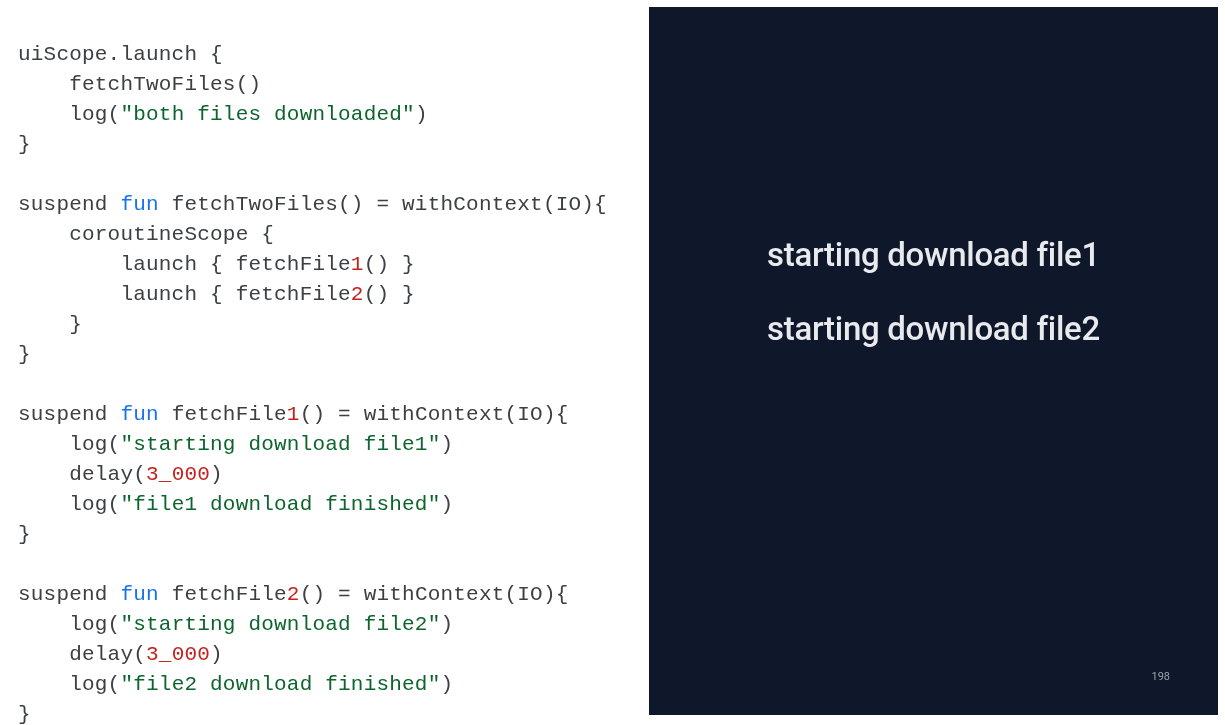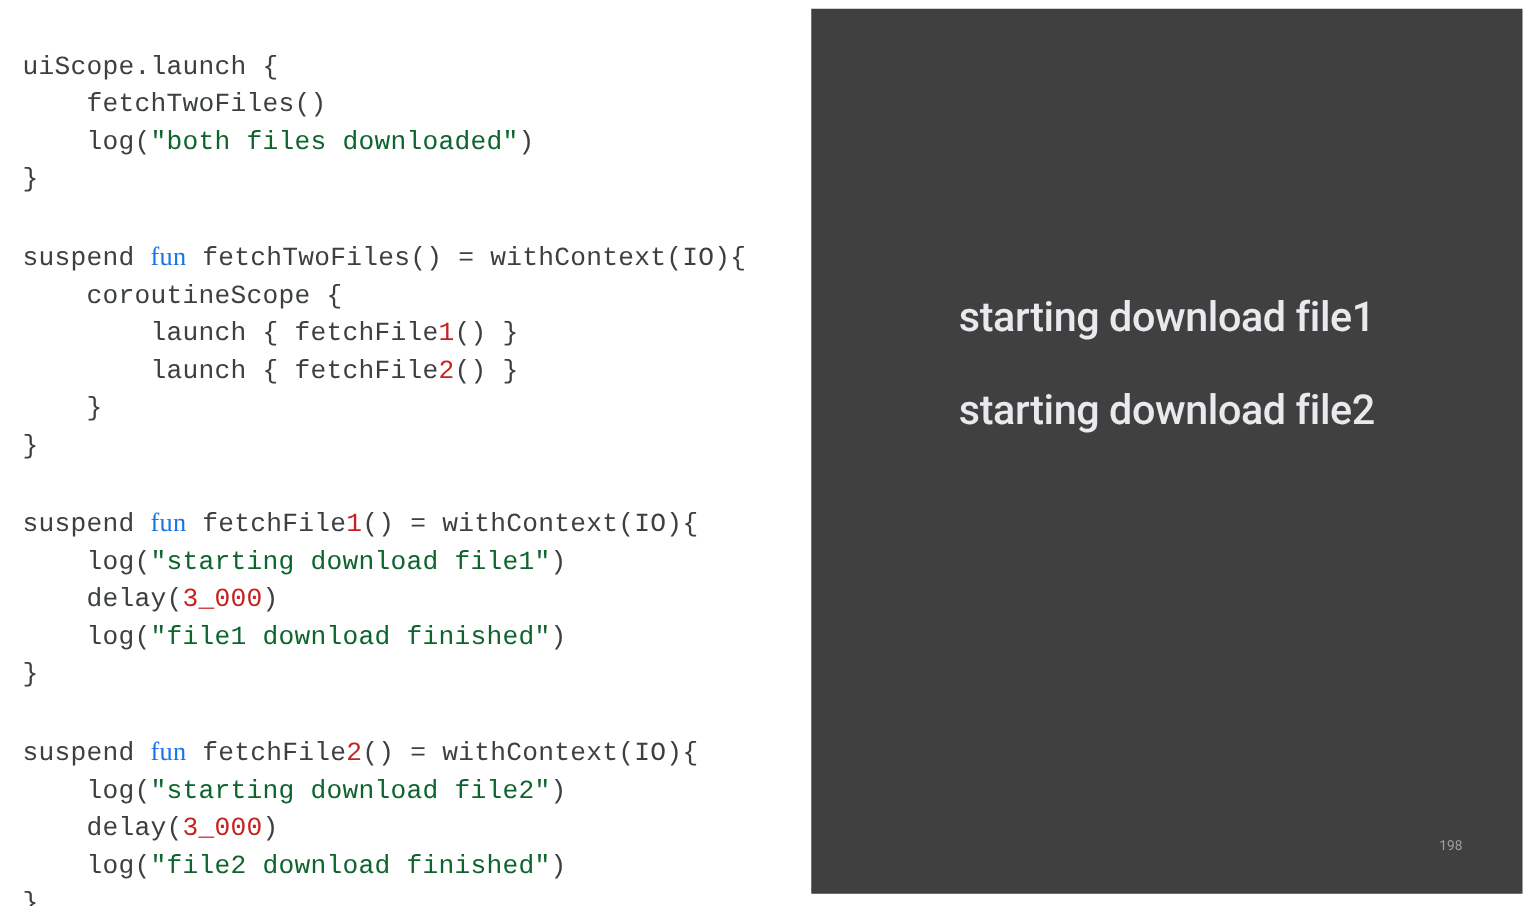--- a/index.html
+++ b/index.html
@@ -22,21 +22,21 @@
     font-family: "Menlo", "Consolas", "Courier New", monospace;
     font-size: 21px;
     line-height: 30px;
     color: #3c4043;
     white-space: pre;
     letter-spacing: 0.2px;
   }
   .output-pane {
     flex: 1;
     margin: 7px 7px 10px 0;
-    background: #404040;
+    background: #0f172a;
     position: relative;
     box-sizing: border-box;
     text-decoration: underline;
   }
   .output-content {
     position: absolute;
     top: 228px;
     left: 0;
     right: 0;
     text-align: center;
@@ -51,21 +51,21 @@
     letter-spacing: -0.3px;
   }
   .page-num {
     position: absolute;
     bottom: 32px;
     right: 48px;
     color: #9aa0a6;
     font-family: -apple-system, BlinkMacSystemFont, "Segoe UI", Roboto, sans-serif;
     font-size: 11px;
   }
-  .kw { color: #1a73e8; font-family: Liberation Serif, serif; }
+  .kw { color: #1a73e8; }
   .str { color: #0d652d; }
   .num { color: #c5221f; }
 </style>
 </head>
 <body>
 
 <div class="slide">
   <div class="code-pane" id="code-pane"><div><span>uiScope.launch {</span></div><div><span>    fetchTwoFiles()</span></div><div><span>    log(</span><span class="str">"both files downloaded"</span><span>)</span></div><div><span>}</span></div><div>&nbsp;</div><div><span>suspend </span><span class="kw">fun</span><span> fetchTwoFiles() = withContext(IO){</span></div><div><span>    coroutineScope {</span></div><div><span>        launch { fetchFile</span><span class="num">1</span><span>() }</span></div><div><span>        launch { fetchFile</span><span class="num">2</span><span>() }</span></div><div><span>    }</span></div><div><span>}</span></div><div>&nbsp;</div><div><span>suspend </span><span class="kw">fun</span><span> fetchFile</span><span class="num">1</span><span>() = withContext(IO){</span></div><div><span>    log(</span><span class="str">"starting download file1"</span><span>)</span></div><div><span>    delay(</span><span class="num">3_000</span><span>)</span></div><div><span>    log(</span><span class="str">"file1 download finished"</span><span>)</span></div><div><span>}</span></div><div>&nbsp;</div><div><span>suspend </span><span class="kw">fun</span><span> fetchFile</span><span class="num">2</span><span>() = withContext(IO){</span></div><div><span>    log(</span><span class="str">"starting download file2"</span><span>)</span></div><div><span>    delay(</span><span class="num">3_000</span><span>)</span></div><div><span>    log(</span><span class="str">"file2 download finished"</span><span>)</span></div><div><span>}</span></div></div>
   <div class="output-pane">
     <div class="output-content">

